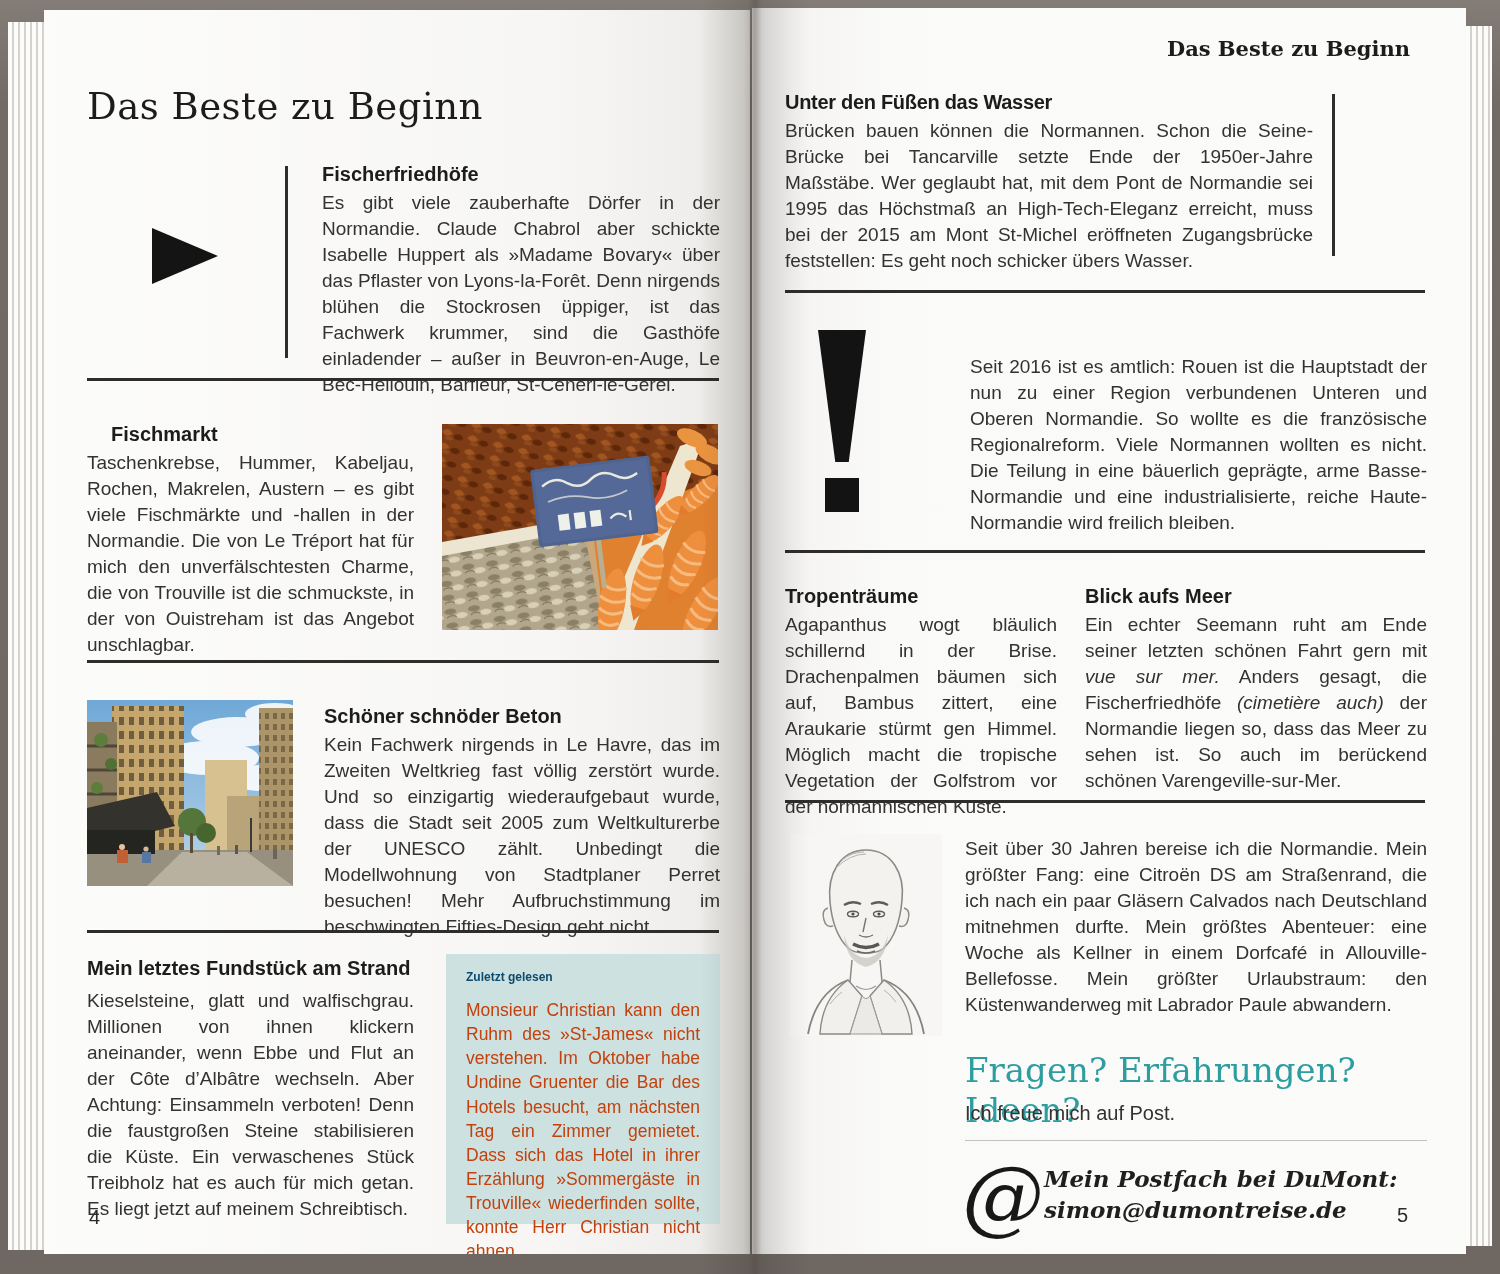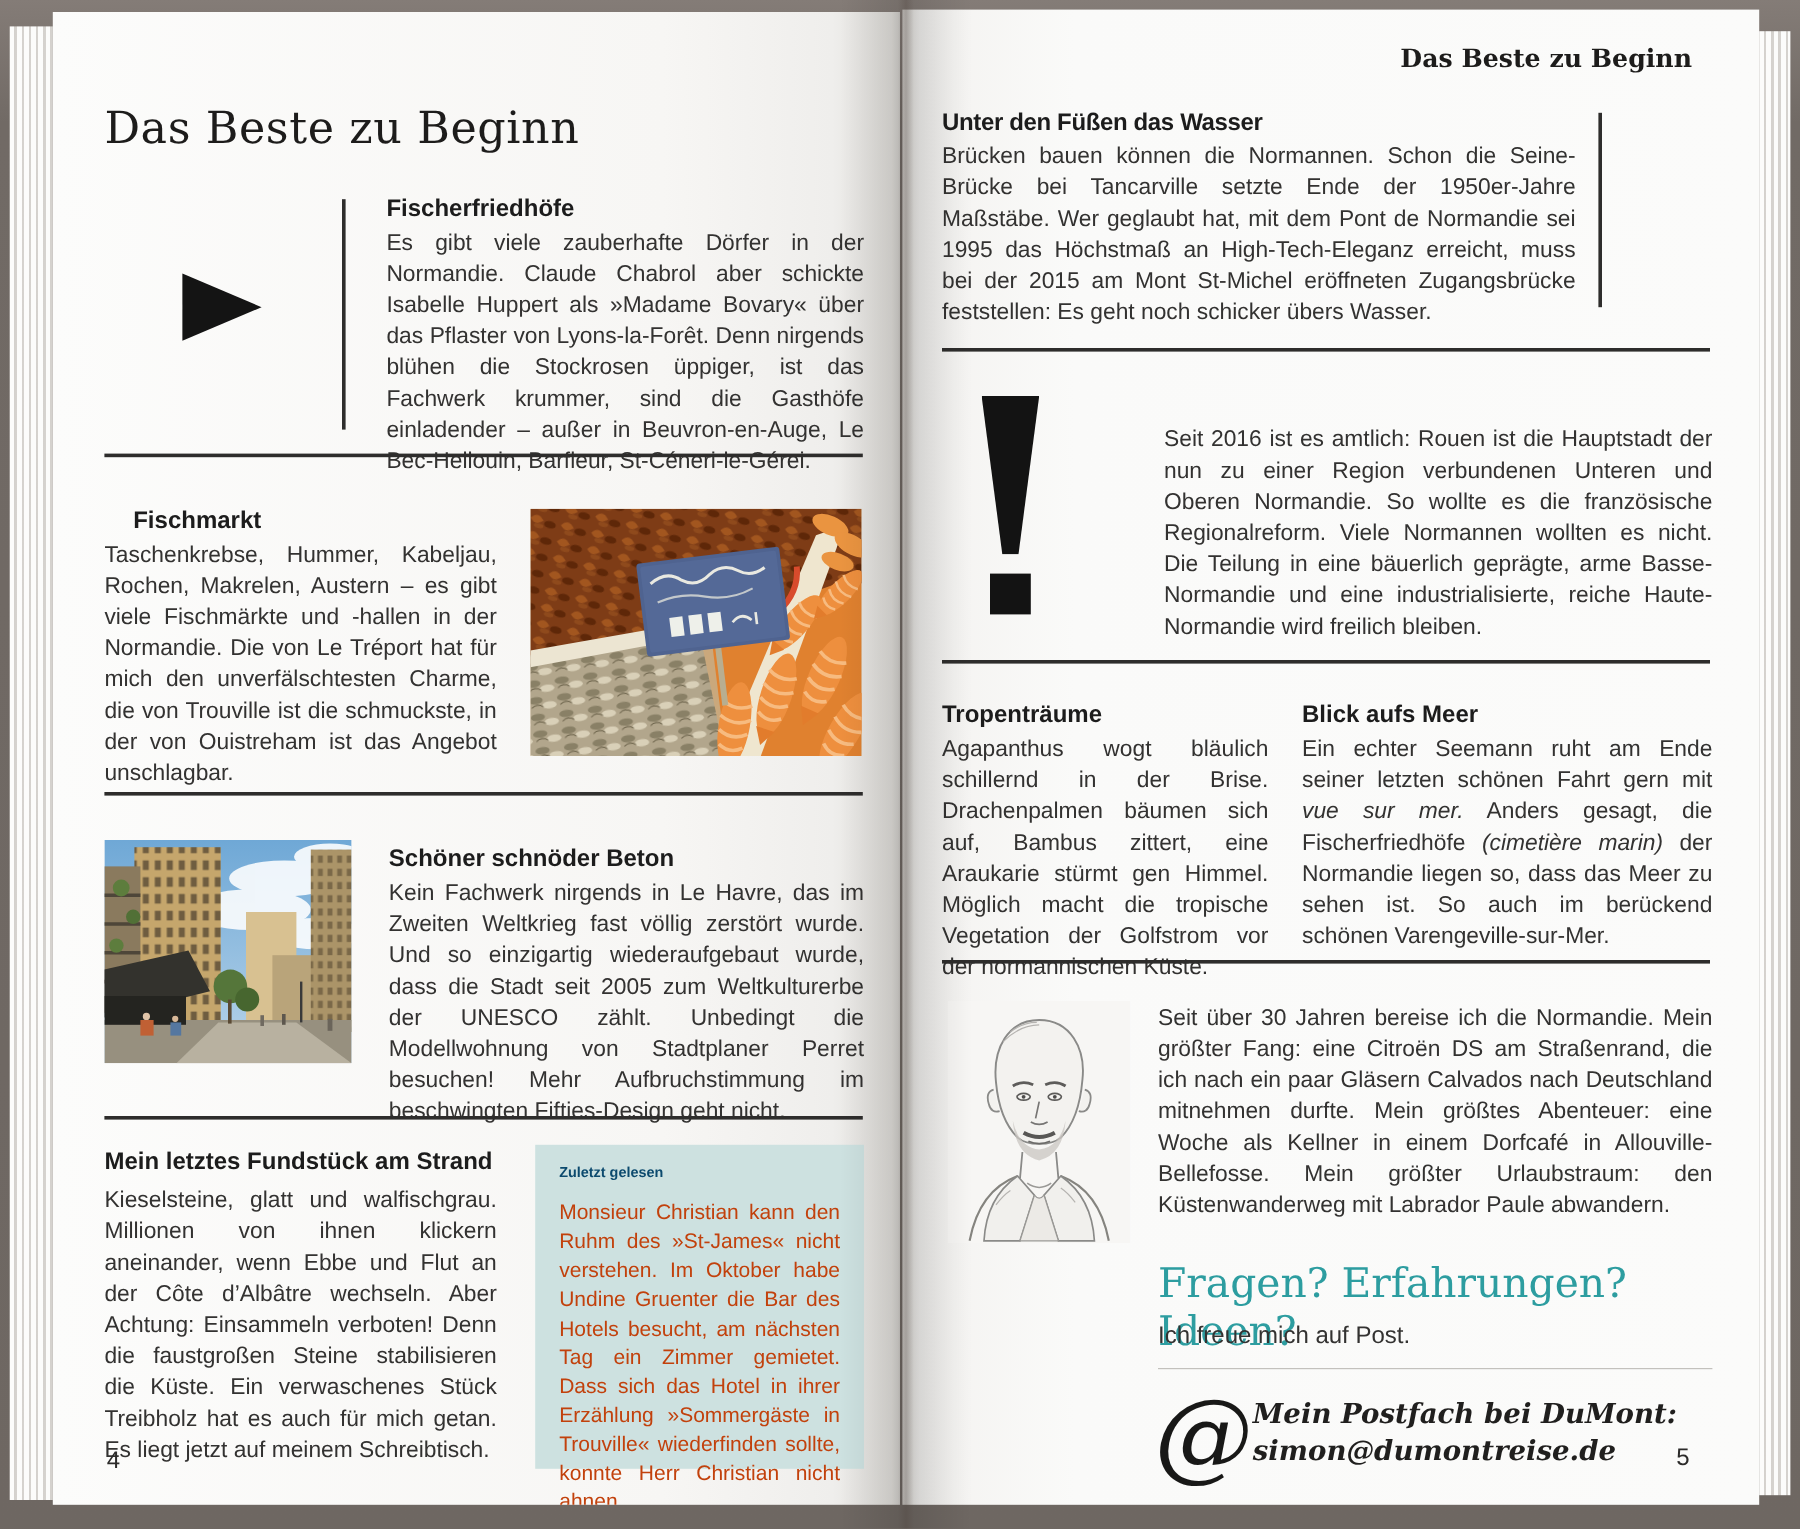--- a/index.html
+++ b/index.html
@@ -196,21 +196,21 @@
     </div>
 
     <div class="abs b" style="left:218px;top:346px;width:457px;">Seit 2016 ist es amtlich: Rouen ist die Hauptstadt der nun zu einer Region verbundenen Unteren und Oberen Normandie. So wollte es die französische Regionalreform. Viele Normannen wollten es nicht. Die Teilung in eine bäuerlich geprägte, arme Basse-Normandie und eine industrialisierte, reiche Haute-Normandie wird freilich bleiben.</div>
 
     <div class="hr" style="left:33px;top:542px;width:640px;"></div>
 
     <div class="abs h" style="left:33px;top:576px;width:280px;">Tropenträume</div>
     <div class="abs b" style="left:33px;top:604px;width:272px;">Agapanthus wogt bläulich schillernd in der Brise. Drachenpalmen bäumen sich auf, Bambus zittert, eine Araukarie stürmt gen Himmel. Möglich macht die tropische Vegetation der Golfstrom vor der normannischen Küste.</div>
 
     <div class="abs h" style="left:333px;top:576px;width:300px;">Blick aufs Meer</div>
-    <div class="abs b" style="left:333px;top:604px;width:342px;"><span>Ein echter Seemann ruht am Ende seiner letzten schönen Fahrt gern mit </span><i class="fr">vue sur mer.</i><span> Anders gesagt, die Fischerfriedhöfe </span><i class="fr">(cimetière marin)</i><span> der Normandie liegen so, dass das Meer zu sehen ist. So auch im berückend schönen Varengeville-sur-Mer.</span></div>
+    <div class="abs b" style="left:333px;top:604px;width:342px;"><span>Ein echter Seemann ruht am Ende seiner letzten schönen Fahrt gern mit </span><i class="fr">vue sur mer.</i><span> Anders gesagt, die Fischerfriedhöfe </span><i class="fr">(cimetière auch)</i><span> der Normandie liegen so, dass das Meer zu sehen ist. So auch im berückend schönen Varengeville-sur-Mer.</span></div>
 
     <div class="hr" style="left:33px;top:792px;width:640px;"></div>
 
     <div class="abs" style="left:38px;top:826px;width:152px;height:202px;">
       <svg width="152" height="202" viewBox="0 0 152 202">
         <rect width="152" height="202" fill="#f7f6f4"></rect>
         <path d="M76 16 C50 16 37 40 40 68 C42 90 48 104 58 114 C66 121 86 121 94 114 C104 104 110 90 112 66 C115 40 102 16 76 16 Z" fill="#f3f2ef" stroke="#8a8a88" stroke-width="1.6"></path>
         <path d="M46 34 q14 -14 30 -14 M52 26 q10 -8 22 -8" stroke="#b5b3b0" stroke-width="1" fill="none"></path>
         <path d="M38 74 q-7 2 -4 12 q2 8 9 6 M114 74 q7 2 4 12 q-2 8 -9 6" stroke="#8a8a88" stroke-width="1.5" fill="#f3f2ef"></path>
         <path d="M54 71 q8 -5 17 -1 M81 70 q9 -4 17 1" stroke="#5d5c5a" stroke-width="2.4" fill="none"></path>

